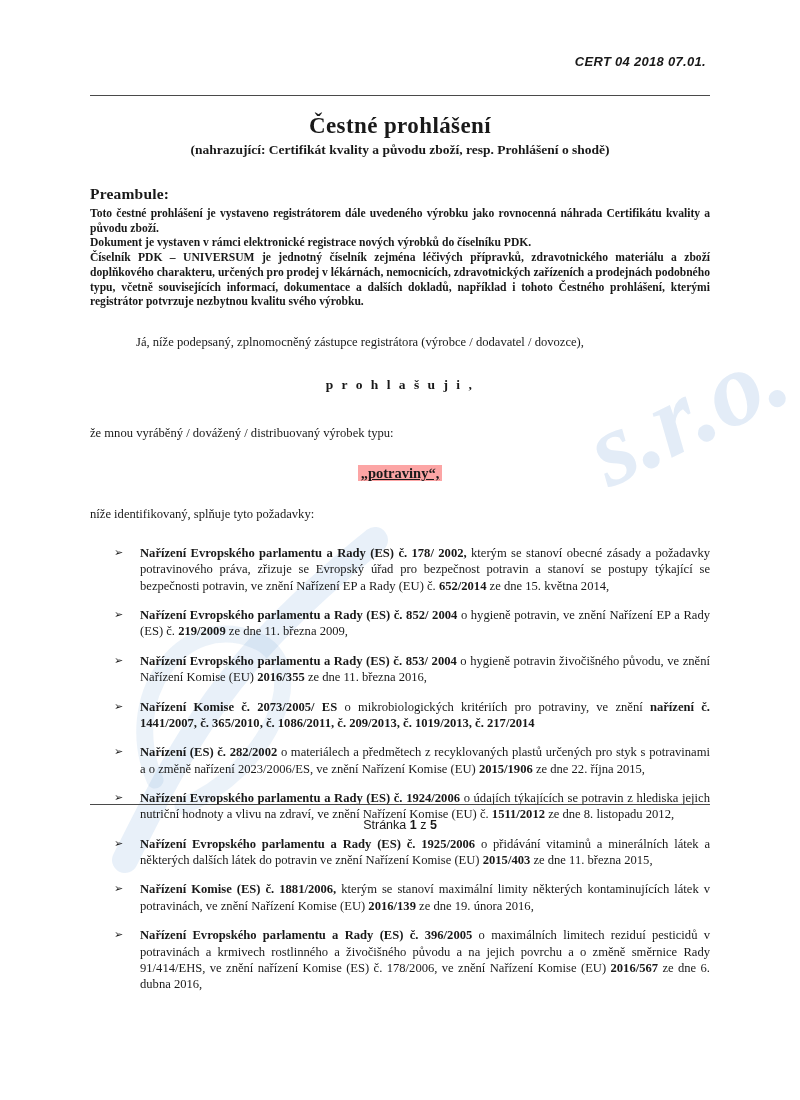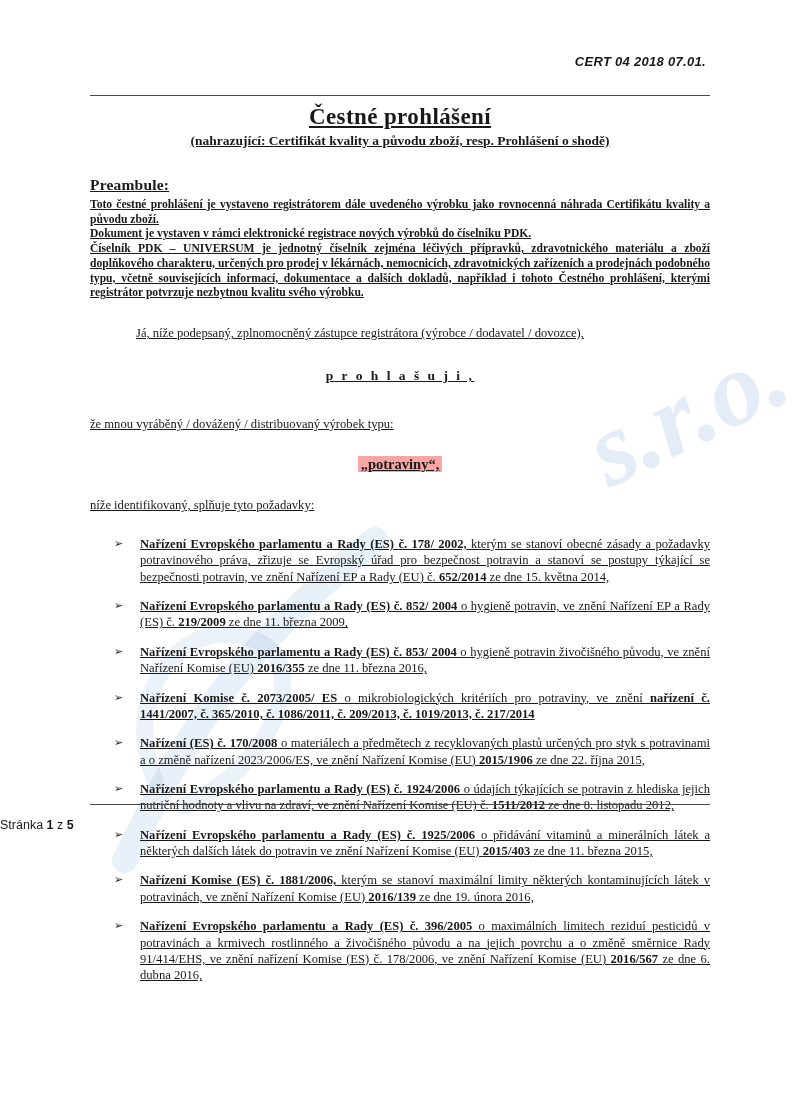--- a/index.html
+++ b/index.html
@@ -4,21 +4,21 @@
 <style>
   * { margin:0; padding:0; box-sizing:border-box; }
   html,body { width:800px; height:1100px; }
   body {
     background:#ffffff;
     font-family:"Liberation Serif", serif;
     color:#191919;
     position:relative;
     overflow:hidden;
   }
-  .page { position:relative; width:800px; height:862px; padding:0 90px; z-index:1;text-decoration:underline; }
+  .page { position:relative; width:800px; height:862px; padding:9px 90px; z-index:1; }
 
   
   .doc-code {
     position:absolute; top:54px; right:94px;
     font-family:"Liberation Sans", sans-serif;
     font-style:italic; font-weight:600; font-size:13px;
     letter-spacing:0.3px;
   }
   .top-rule { position:absolute; top:95px; left:90px; right:90px; border-top:1.5px solid #4a4a4a; }
 
@@ -47,20 +47,21 @@
   .req-item .bullet {
     position:absolute; left:24px; top:1px;
     font-family:"DejaVu Sans", sans-serif; font-size:11px;
   }
   .bold { font-weight:bold;margin-top:48px; }
 
   
   .footer-rule { position:absolute; left:90px; right:90px; bottom:57px; border-top:1.5px solid #4a4a4a; }
   .footer-label {
     position:absolute; left:0; right:0; bottom:30px;
+    text-align:center;
     font-family:"Liberation Sans", sans-serif;
     font-size:12.5px;
   }
 
   
   .watermark {
     position:absolute; left:120px; top:305px; width:660px;
     text-align:right; white-space:nowrap;
     transform:rotate(-26deg); transform-origin:right center;
     font-size:105px; font-style:italic; font-weight:bold;
@@ -103,21 +104,21 @@
     <span class="hl">„potraviny“,</span>
   </div>
 
   <div class="req-intro">níže identifikovaný, splňuje tyto požadavky:</div>
 
   <div class="req-list">
       <div class="req-item"><span class="bullet">➢</span><span><span class="bold">Nařízení Evropského parlamentu a Rady (ES) č. 178/ 2002,</span><span> kterým se stanoví obecné zásady a požadavky potravinového práva, zřizuje se Evropský úřad pro bezpečnost potravin a stanoví se postupy týkající se bezpečnosti potravin, ve znění Nařízení EP a Rady (EU) č. </span><span class="bold">652/2014</span><span> ze dne 15. května 2014,</span></span></div>
       <div class="req-item"><span class="bullet">➢</span><span><span class="bold">Nařízení Evropského parlamentu a Rady (ES) č. 852/ 2004</span><span> o hygieně potravin, ve znění Nařízení EP a Rady (ES) č. </span><span class="bold">219/2009</span><span> ze dne 11. března 2009,</span></span></div>
       <div class="req-item"><span class="bullet">➢</span><span><span class="bold">Nařízení Evropského parlamentu a Rady (ES) č. 853/ 2004</span><span> o hygieně potravin živočišného původu, ve znění Nařízení Komise (EU) </span><span class="bold">2016/355</span><span> ze dne 11. března 2016,</span></span></div>
       <div class="req-item"><span class="bullet">➢</span><span><span class="bold">Nařízení Komise č. 2073/2005/ ES</span><span> o mikrobiologických kritériích pro potraviny, ve znění </span><span class="bold">nařízení č. 1441/2007, č. 365/2010, č. 1086/2011, č. 209/2013, č. 1019/2013, č. 217/2014</span></span></div>
-      <div class="req-item"><span class="bullet">➢</span><span><span class="bold">Nařízení (ES) č. 170/2008</span><span> o materiálech a předmětech z recyklovaných plastů určených pro styk s potravinami a o změně nařízení 2023/2006/ES, ve znění Nařízení Komise (EU) </span><span class="bold">2015/1906</span><span> ze dne 22. října 2015,</span></span></div>
+      <div class="req-item"><span class="bullet">➢</span><span><span class="bold">Nařízení (ES) č. 282/2002</span><span> o materiálech a předmětech z recyklovaných plastů určených pro styk s potravinami a o změně nařízení 2023/2006/ES, ve znění Nařízení Komise (EU) </span><span class="bold">2015/1906</span><span> ze dne 22. října 2015,</span></span></div>
       <div class="req-item"><span class="bullet">➢</span><span><span class="bold">Nařízení Evropského parlamentu a Rady (ES) č. 1924/2006</span><span> o údajích týkajících se potravin z hlediska jejich nutriční hodnoty a vlivu na zdraví, ve znění Nařízení Komise (EU) č. </span><span class="bold">1511/2012</span><span> ze dne 8. listopadu 2012,</span></span></div>
       <div class="req-item"><span class="bullet">➢</span><span><span class="bold">Nařízení Evropského parlamentu a Rady (ES) č. 1925/2006</span><span>  o přidávání vitaminů a minerálních látek a některých dalších látek do potravin ve znění Nařízení Komise (EU) </span><span class="bold">2015/403</span><span> ze dne 11. března 2015,</span></span></div>
       <div class="req-item"><span class="bullet">➢</span><span><span class="bold">Nařízení Komise (ES) č. 1881/2006,</span><span> kterým se stanoví maximální limity některých kontaminujících látek v potravinách, ve znění Nařízení Komise (EU) </span><span class="bold">2016/139</span><span> ze dne 19. února 2016,</span></span></div>
       <div class="req-item"><span class="bullet">➢</span><span><span class="bold">Nařízení Evropského parlamentu a Rady (ES) č. 396/2005</span><span> o maximálních limitech reziduí pesticidů v potravinách a krmivech rostlinného a živočišného původu a na jejich povrchu a o změně směrnice Rady 91/414/EHS, ve znění nařízení Komise (ES) č. 178/2006, ve znění Nařízení Komise (EU) </span><span class="bold">2016/567</span><span> ze dne 6. dubna 2016,</span></span></div>
     </div>
 
   <div class="footer-rule"></div>
   <div class="footer-label"><span>Stránka </span><span class="bold">1</span><span> z </span><span class="bold">5</span></div>
 
 </div>

